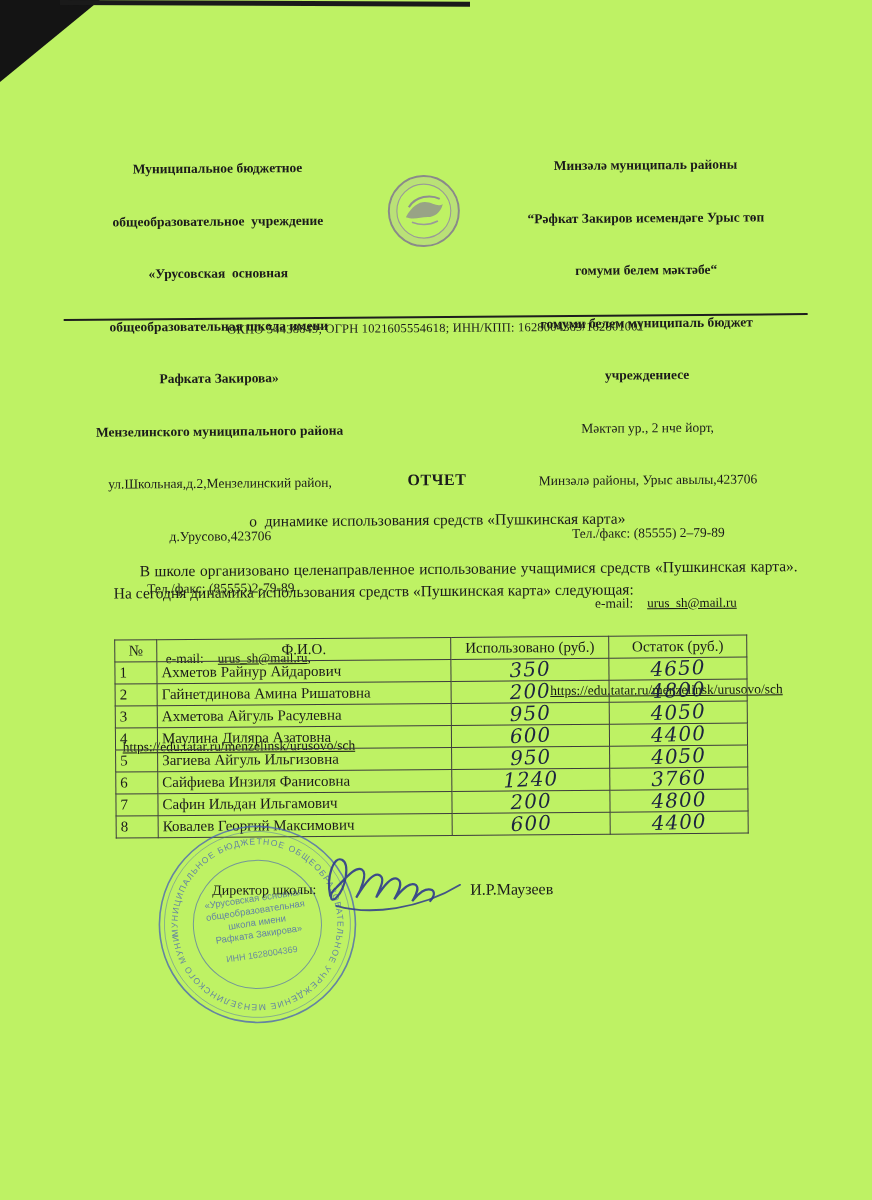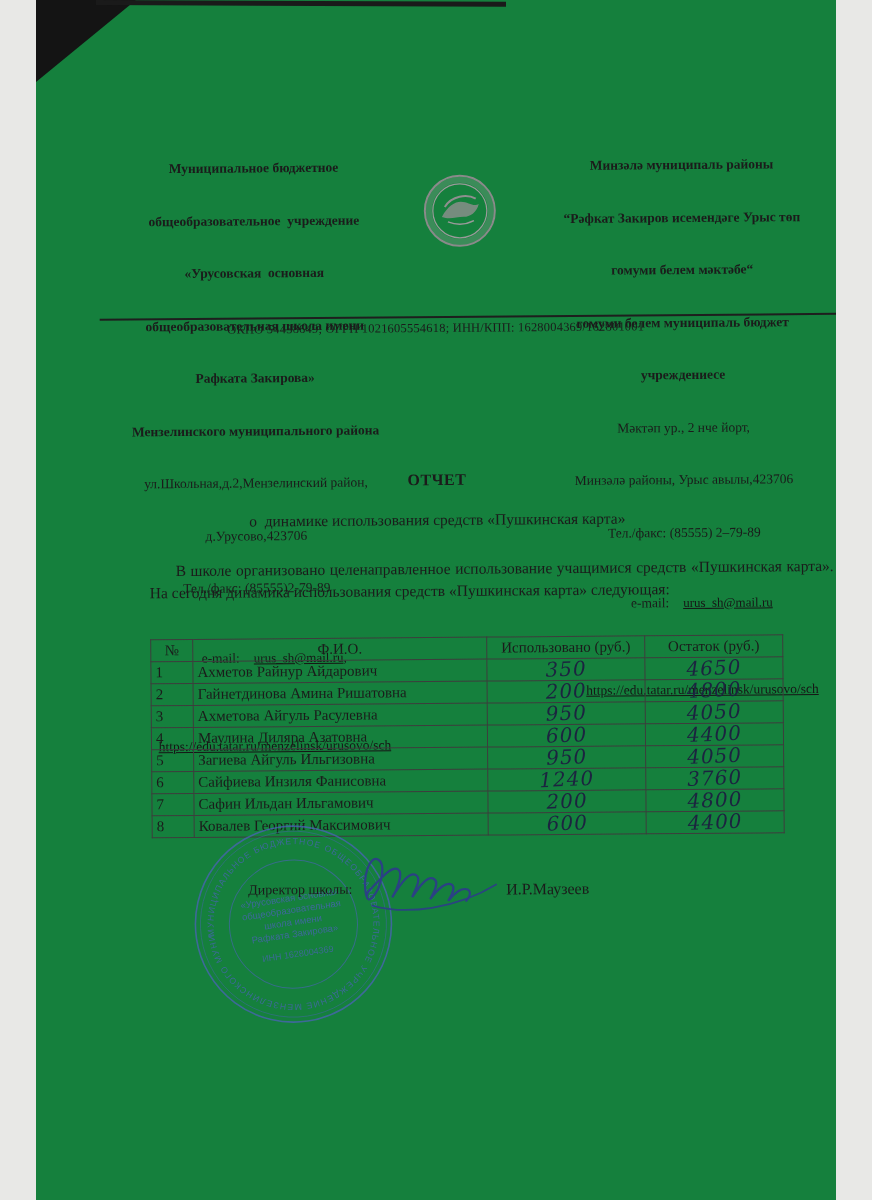--- a/index.html
+++ b/index.html
@@ -1,16 +1,16 @@
 <!DOCTYPE html>
 <html><head>
 <meta charset="utf-8">
 <style>
   html,body{margin:0;padding:0;background:#e8e8e6;}
-  .page{position:relative;width:800px;height:1200px;background:#15803d;overflow:hidden;
+  .page{position:relative;width:872px;height:1200px;background:#bef264;overflow:hidden;
         font-family:"Liberation Serif", serif;color:#1b1b1b;margin:0 auto;}
   
   .scan-corner{position:absolute;top:0;left:0;width:100px;height:82px;background:#141414;
         clip-path:polygon(0 0,100% 0,0 100%);z-index:5;}
   .scan-strip{position:absolute;top:0;left:60px;width:410px;height:5px;background:#1a1a1a;
         transform:rotate(.25deg);transform-origin:left top;z-index:5;}
   .content{position:absolute;inset:0;transform:rotate(-.45deg);transform-origin:50% 30%;}
 
   
   .letterhead{position:absolute;top:123px;left:70px;width:742px;display:flex;justify-content:space-between;}

